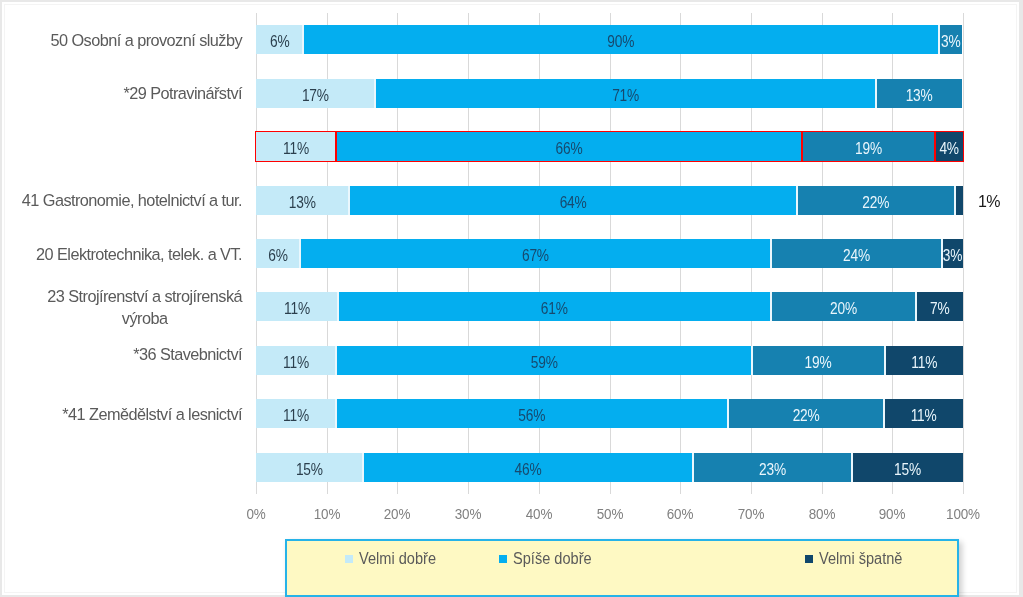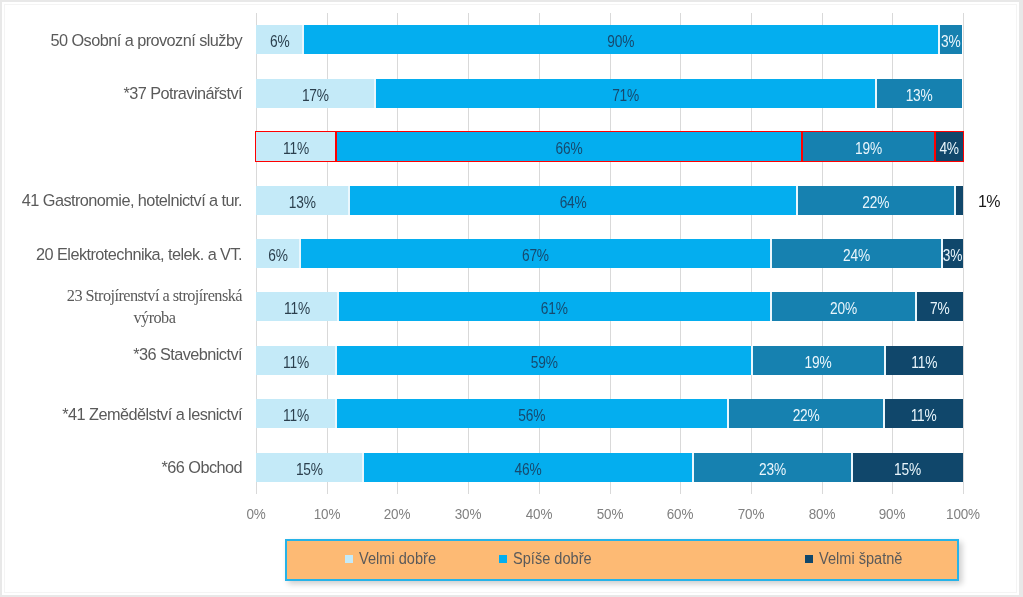--- a/index.html
+++ b/index.html
@@ -16,22 +16,22 @@
             font-size:15.6px;letter-spacing:-0.2px;white-space:nowrap;z-index:4;
             transform:scaleX(0.88) translateZ(0);}
   .outlabel{position:absolute;height:29px;line-height:32px;font-size:16px;letter-spacing:-0.7px;
             color:#1a1a1a;white-space:nowrap;z-index:4;transform:translateZ(0);}
   .catlabel{position:absolute;width:232px;left:-246px;text-align:right;color:#5a5a5a;
             font-size:16.3px;letter-spacing:-0.55px;line-height:22px;transform:translateZ(0);
             display:flex;flex-direction:column;justify-content:center;align-items:flex-end;}
   .catinner{display:inline-block;text-align:center;white-space:nowrap;}
   .xlabel{position:absolute;color:#808080;font-size:15.4px;letter-spacing:-0.2px;text-align:center;width:70px;
           transform:scaleX(0.875) translateZ(0);}
-  #legend{position:absolute;left:283px;top:537px;width:674px;height:42px;
-          border:2px solid #26b3e8;background:#fdba74;box-sizing:border-box;
+  #legend{position:absolute;left:283px;top:537px;width:674px;height:58px;
+          border:2px solid #26b3e8;background:#fef9c3;box-sizing:border-box;
           box-shadow:3px 3px 6px rgba(0,0,0,.20);}
   .legitem{position:absolute;top:-2px;height:39px;line-height:39px;color:#5a5a5a;font-size:15.6px;white-space:nowrap;}
   .swatch{display:inline-block;width:8px;height:8px;vertical-align:middle;margin-right:6px;position:relative;top:-1px;}
   .legtext{display:inline-block;transform:scaleX(0.935) translateZ(0);transform-origin:left center;}
   .highlight{position:absolute;border:1.2px solid #ff0000;box-sizing:border-box;pointer-events:none;z-index:5;}
 </style>
 </head>
 <body>
 
 <div id="chart-frame">
@@ -66,21 +66,21 @@
         <div class="seg" style="left: 0px; width: 47.369px; background: rgb(196, 234, 248);"></div>
         <div class="seglabel" style="left: -20px; width: 87.369px; color: rgb(43, 63, 77);">6%</div>
         <div class="seg" style="left: 47.369px; width: 635.593px; background: rgb(4, 174, 239);"></div>
         <div class="sep" style="left: 46.369px;"></div>
         <div class="seglabel" style="left: 27.369px; width: 675.593px; color: rgb(23, 73, 110);">90%</div>
         <div class="seg" style="left: 682.962px; width: 23.331px; background: rgb(22, 129, 176);"></div>
         <div class="sep" style="left: 681.962px;"></div>
         <div class="seglabel" style="left: 662.962px; width: 63.331px; color: rgb(234, 246, 252);">3%</div>
       </div>
       <div class="catlabel" style="top: 53.5444px; height: 53.4444px;">
-        <span class="catinner"><span>*37 Potravinářství</span></span>
+        <span class="catinner"><span>*29 Potravinářství</span></span>
       </div>
       <div class="bar" style="top: 66px;">
         <div class="seg" style="left: 0px; width: 118.776px; background: rgb(196, 234, 248);"></div>
         <div class="seglabel" style="left: -20px; width: 158.776px; color: rgb(43, 63, 77);">17%</div>
         <div class="seg" style="left: 118.776px; width: 501.263px; background: rgb(4, 174, 239);"></div>
         <div class="sep" style="left: 117.776px;"></div>
         <div class="seglabel" style="left: 98.776px; width: 541.263px; color: rgb(23, 73, 110);">71%</div>
         <div class="seg" style="left: 620.039px; width: 86.254px; background: rgb(22, 129, 176);"></div>
         <div class="sep" style="left: 619.039px;"></div>
         <div class="seglabel" style="left: 600.039px; width: 126.254px; color: rgb(234, 246, 252);">13%</div>
@@ -122,21 +122,21 @@
         <div class="seg" style="left: 43.834px; width: 470.862px; background: rgb(4, 174, 239);"></div>
         <div class="sep" style="left: 42.834px;"></div>
         <div class="seglabel" style="left: 23.834px; width: 510.862px; color: rgb(23, 73, 110);">67%</div>
         <div class="seg" style="left: 514.696px; width: 171.094px; background: rgb(22, 129, 176);"></div>
         <div class="sep" style="left: 513.696px;"></div>
         <div class="seglabel" style="left: 494.696px; width: 211.094px; color: rgb(234, 246, 252);">24%</div>
         <div class="seg" style="left: 685.79px; width: 21.21px; background: rgb(16, 71, 107);"></div>
         <div class="sep" style="left: 684.79px;"></div>
         <div class="seglabel" style="left: 665.79px; width: 61.21px; color: rgb(234, 246, 252);">3%</div>
       </div>
-      <div class="catlabel" style="top: 267.322px; height: 53.4444px; font-family: Liberation Serif, serif;">
+      <div class="catlabel" style="top: 267.322px; height: 53.4444px;">
         <span class="catinner"><span>23 Strojírenství a strojírenská</span><br><span>výroba</span></span>
       </div>
       <div class="bar" style="top: 279px;">
         <div class="seg" style="left: 0px; width: 82.012px; background: rgb(196, 234, 248);"></div>
         <div class="seglabel" style="left: -20px; width: 122.012px; color: rgb(43, 63, 77);">11%</div>
         <div class="seg" style="left: 82.012px; width: 432.684px; background: rgb(4, 174, 239);"></div>
         <div class="sep" style="left: 81.012px;"></div>
         <div class="seglabel" style="left: 62.012px; width: 472.684px; color: rgb(23, 73, 110);">61%</div>
         <div class="seg" style="left: 514.696px; width: 144.935px; background: rgb(22, 129, 176);"></div>
         <div class="sep" style="left: 513.696px;"></div>
@@ -169,23 +169,20 @@
         <div class="seglabel" style="left: -20px; width: 119.891px; color: rgb(43, 63, 77);">11%</div>
         <div class="seg" style="left: 79.891px; width: 391.678px; background: rgb(4, 174, 239);"></div>
         <div class="sep" style="left: 78.891px;"></div>
         <div class="seglabel" style="left: 59.891px; width: 431.678px; color: rgb(23, 73, 110);">56%</div>
         <div class="seg" style="left: 471.569px; width: 156.247px; background: rgb(22, 129, 176);"></div>
         <div class="sep" style="left: 470.569px;"></div>
         <div class="seglabel" style="left: 451.569px; width: 196.247px; color: rgb(234, 246, 252);">22%</div>
         <div class="seg" style="left: 627.816px; width: 79.184px; background: rgb(16, 71, 107);"></div>
         <div class="sep" style="left: 626.816px;"></div>
         <div class="seglabel" style="left: 607.816px; width: 119.184px; color: rgb(234, 246, 252);">11%</div>
-      </div>
-      <div class="catlabel" style="top: 427.656px; height: 53.4444px;">
-        <span class="catinner"><span>*66 Obchod</span></span>
       </div>
       <div class="bar" style="top: 440px;">
         <div class="seg" style="left: 0px; width: 106.757px; background: rgb(196, 234, 248);"></div>
         <div class="seglabel" style="left: -20px; width: 146.757px; color: rgb(43, 63, 77);">15%</div>
         <div class="seg" style="left: 106.757px; width: 330.169px; background: rgb(4, 174, 239);"></div>
         <div class="sep" style="left: 105.757px;"></div>
         <div class="seglabel" style="left: 86.757px; width: 370.169px; color: rgb(23, 73, 110);">46%</div>
         <div class="seg" style="left: 436.926px; width: 159.075px; background: rgb(22, 129, 176);"></div>
         <div class="sep" style="left: 435.926px;"></div>
         <div class="seglabel" style="left: 416.926px; width: 199.075px; color: rgb(234, 246, 252);">23%</div>

